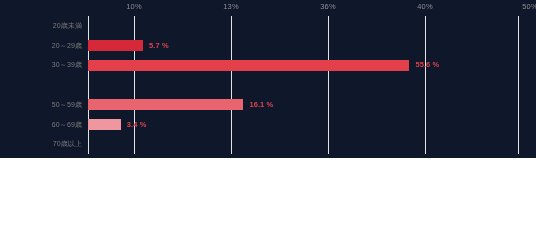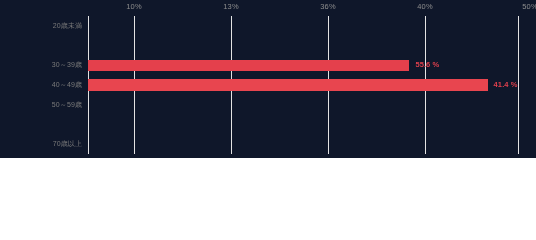--- a/index.html
+++ b/index.html
@@ -114,41 +114,52 @@
   <div class="xtick" style="left:530px">50%</div>
 
   <div class="row" style="top:16px">
     <div class="cat-label">20歳未満</div>
     <div class="bar-track">
       <div class="bar" style="width:0px;background:#e8454f"></div>
       <div class="bar-value" style="left:6px"></div>
     </div>
   </div>
 
+  <div class="row" style="top:35.7px">
+    <div class="cat-label">20～29歳</div>
+    <div class="bar-track">
+      <div class="bar" style="width:55px;background:#d5293a"></div>
+      <div class="bar-value" style="left:61px">5.7 %</div>
+    </div>
+  </div>
 
   <div class="row" style="top:55.4px">
     <div class="cat-label">30～39歳</div>
     <div class="bar-track">
       <div class="bar" style="width:321.4px;background:#e4404c"></div>
       <div class="bar-value" style="left:327.4px">55.6 %</div>
     </div>
   </div>
 
-  <div class="row" style="top:75.1px">
-    <div class="cat-label">40～49歳</div>
+
+  <div class="row" style="top:94.8px">
+    <div class="cat-label">50～59歳</div>
     <div class="bar-track">
-      <div class="bar" style="width:399.6px;background:#e8454f"></div>
-      <div class="bar-value" style="left:405.6px">41.4 %</div>
+      <div class="bar" style="width:155.4px;background:#e8646e"></div>
+      <div class="bar-value" style="left:161.4px">16.1 %</div>
     </div>
   </div>
 
-  <div class="row" style="top:94.8px">
-    <div class="cat-label">50～59歳</div>
+  <div class="row" style="top:114.5px">
+    <div class="cat-label">60～69歳</div>
+    <div class="bar-track">
+      <div class="bar" style="width:32.8px;background:#f0969e"></div>
+      <div class="bar-value" style="left:38.8px">3.4 %</div>
+    </div>
   </div>
-
 
   <div class="row" style="top:134.2px">
     <div class="cat-label">70歳以上</div>
     <div class="bar-track">
       <div class="bar" style="width:0px;background:#f4b6bc"></div>
       <div class="bar-value" style="left:6px"></div>
     </div>
   </div>
 
 </div>

